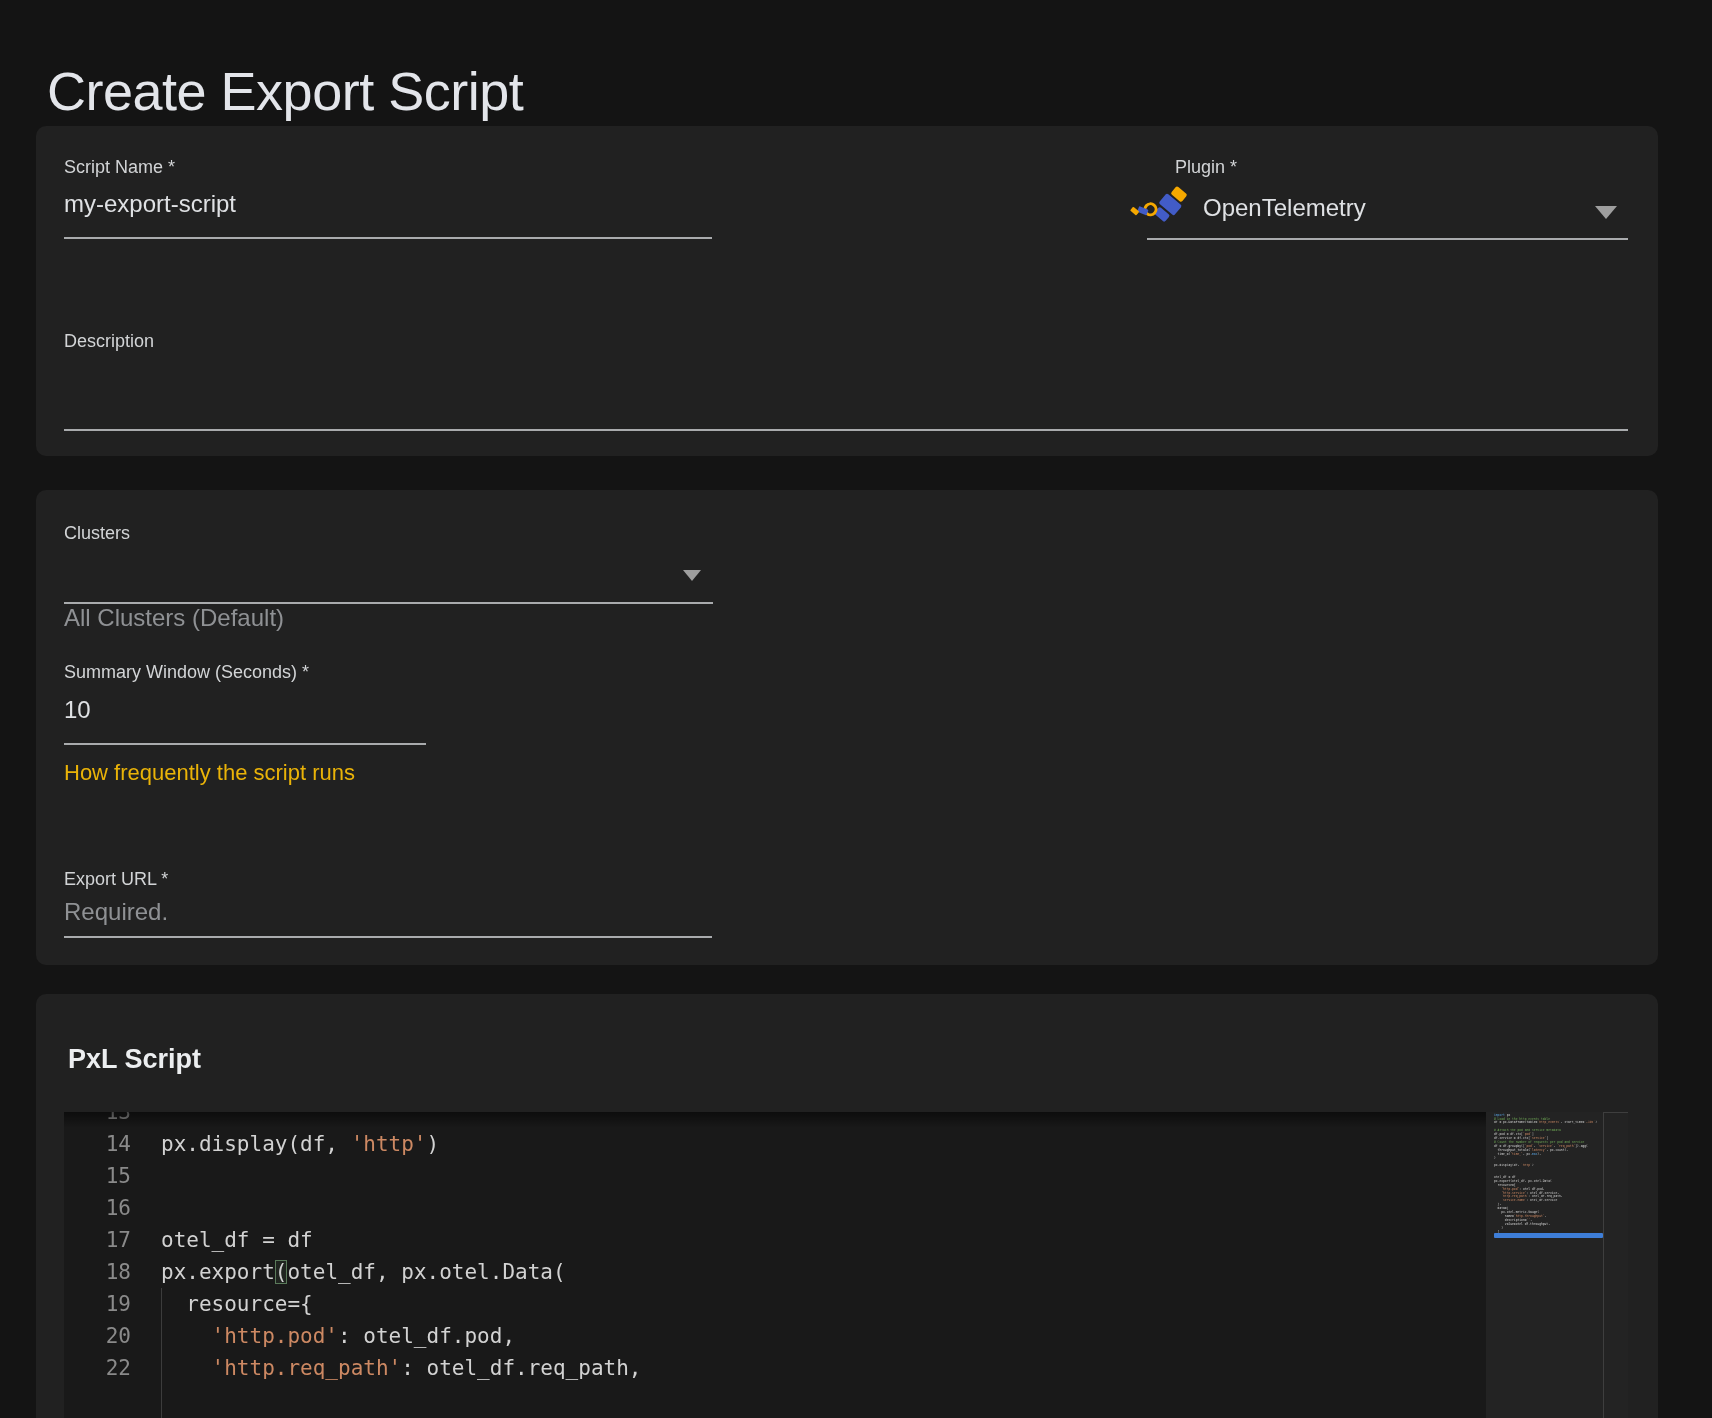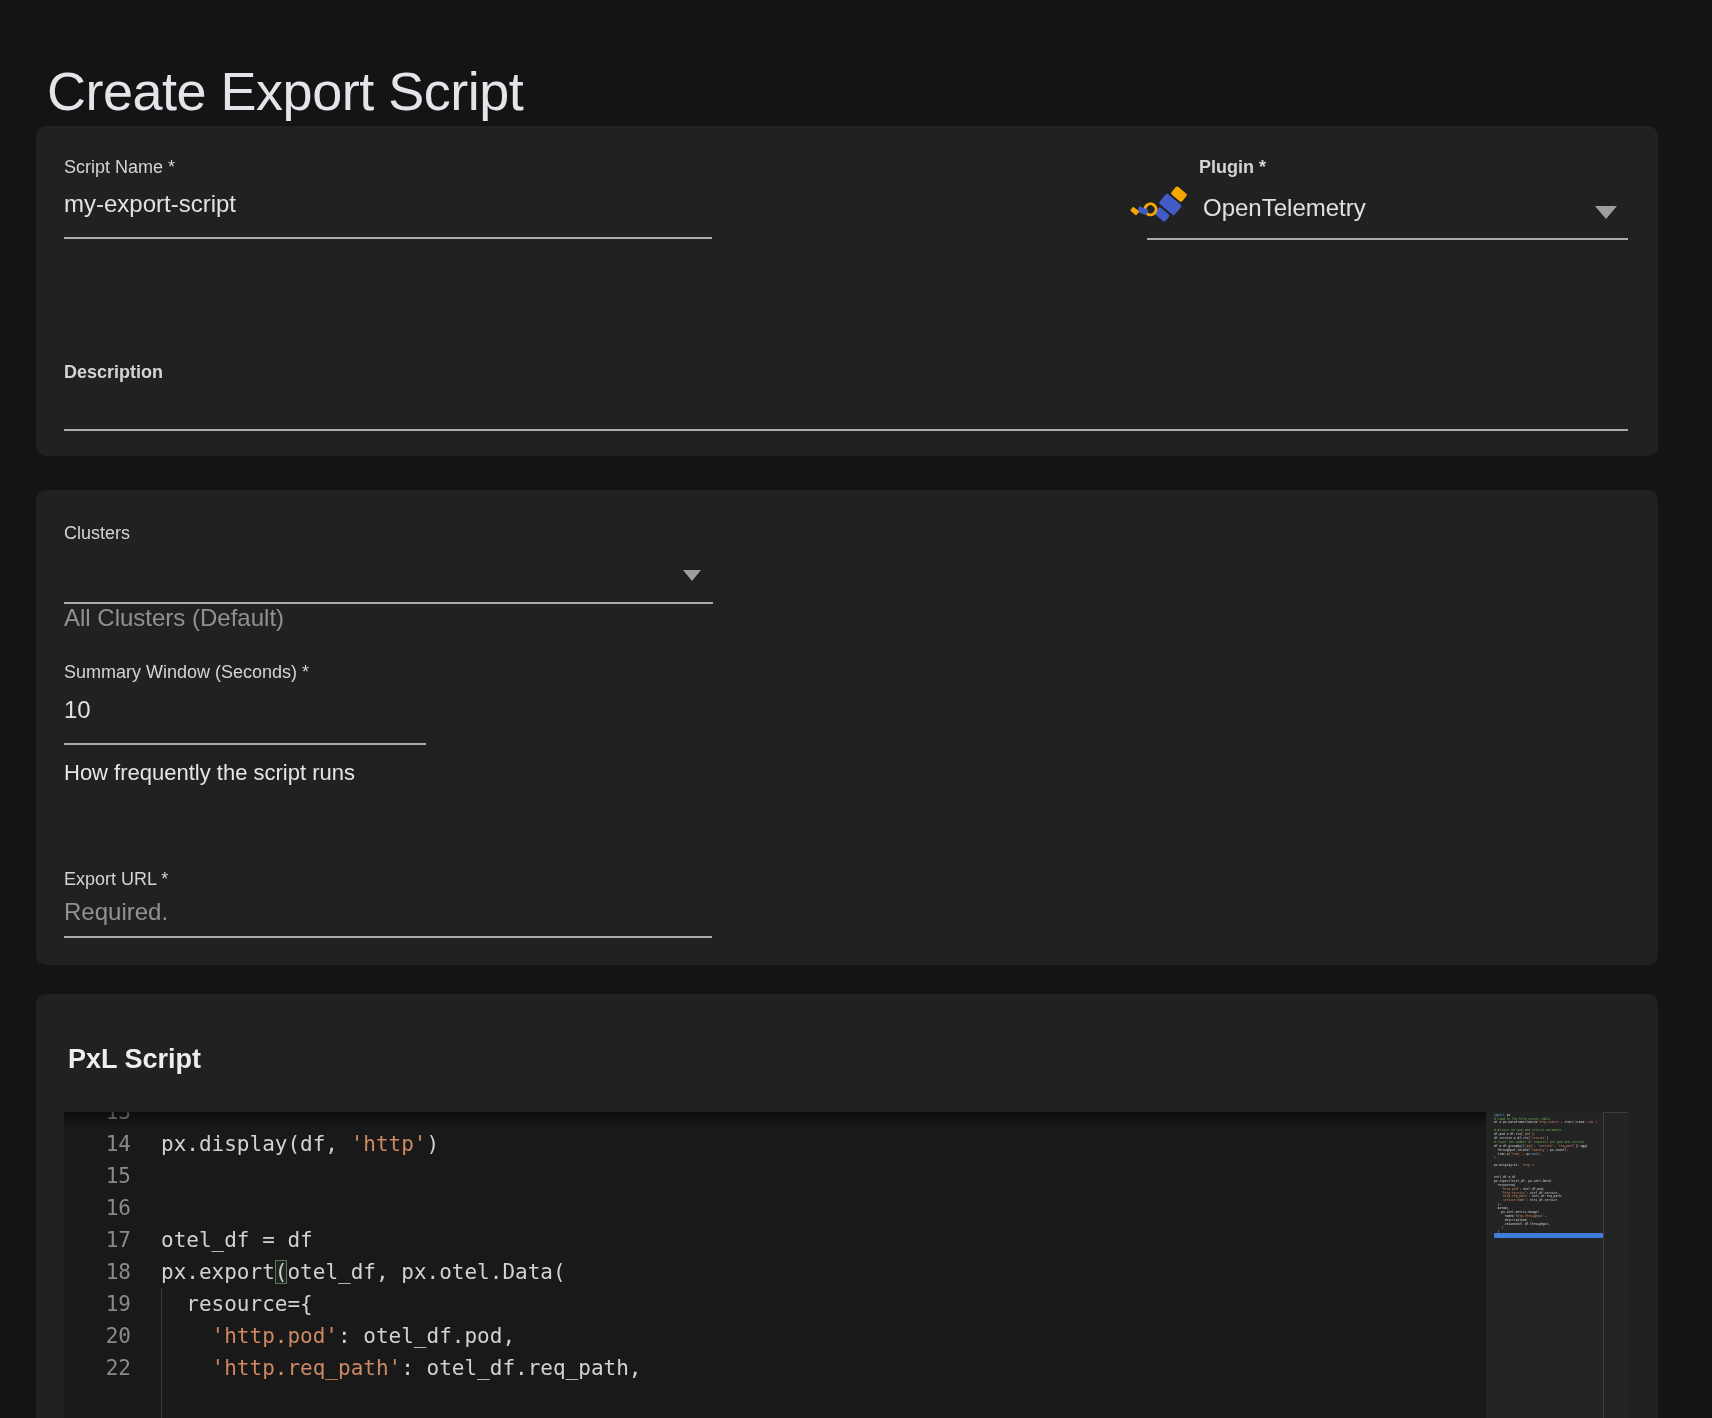--- a/index.html
+++ b/index.html
@@ -15,21 +15,21 @@
   .page-title{position:absolute;left:47px;top:24px;font-size:54px;font-weight:400;
     letter-spacing:-0.5px;color:var(--title-c);}
   .card{position:absolute;left:36px;width:1622px;background:var(--card-bg);border-radius:10px;}
   #card-basics{top:126px;height:330px;}
   #card-config{top:490px;height:475px;}
   #card-script{top:994px;height:424px;border-bottom-left-radius:0;border-bottom-right-radius:0;}
   .f-label{position:absolute;font-size:18px;color:var(--label-c);text-align:center;}
   .f-value{position:absolute;font-size:24px;color:var(--value-c);white-space:pre;}
   .f-value.muted{color:var(--muted-c);}
   .underline{position:absolute;height:2px;background:var(--underline-c);}
-  .helper{position:absolute;font-size:22px;color:#e5e5e5;}
+  .helper{position:absolute;font-size:22px;color:#eab308;}
   .dd-arrow{position:absolute;width:0;height:0;border-left:11px solid transparent;
     border-right:11px solid transparent;border-top:13px solid var(--arrow-c);}
   .dd-arrow.small{border-left-width:9px;border-right-width:9px;border-top-width:11px;}
   
   .otel-icon{position:absolute;left:1107px;top:58px;width:46px;height:48px;}
   .otel-rot{position:absolute;left:0;top:0;width:46px;height:48px;transform:rotate(40deg);transform-origin:50% 50%;}
   .otel-rot div{position:absolute;}
   .t-cap{left:17px;top:0;width:14px;height:10px;background:var(--otel-gold);border-radius:2px;}
   .t-mid{left:14px;top:12px;width:20px;height:13px;background:var(--otel-blue);border-radius:2px;}
   .t-low{left:17px;top:27px;width:14px;height:9px;background:var(--otel-blue);border-radius:2px;}
@@ -66,36 +66,36 @@
 
 <div class="screen">
 
   <h1 class="page-title">Create Export Script</h1>
 
   <div class="card" id="card-basics">
     <div class="f-label" style="left:28px;top:31px;">Script Name *</div>
     <div class="f-value" style="left:28px;top:64px;">my-export-script</div>
     <div class="underline" style="left:28px;top:111px;width:648px;"></div>
 
-    <div class="f-label" style="left:1163px;top:31px;font-weight:bold;">Plugin *</div>
+    <div class="f-label" style="left:1139px;top:31px;">Plugin *</div>
     <div class="otel-icon">
       <div class="otel-rot">
         <div class="t-cap"></div>
           <div class="t-mid"></div>
           <div class="t-low"></div>
         <div class="t-ring"></div>
           <div class="t-leg"></div>
           <div class="t-foot"></div>
       </div>
     </div>
     <div class="f-value" style="left:1167px;top:68px;">OpenTelemetry</div>
     <div class="dd-arrow" style="left:1559px;top:80px;"></div>
     <div class="underline" style="left:1111px;top:112px;width:481px;"></div>
 
-    <div class="f-label" style="left:28px;top:236px;font-weight:bold;">Description</div>
+    <div class="f-label" style="left:28px;top:205px;">Description</div>
     <div style="position:absolute;left:28px;top:240px;width:1564px;height:62px;"></div>
     <div class="underline" style="left:28px;top:303px;width:1564px;"></div>
   </div>
 
   <div class="card" id="card-config">
     <div class="f-label" style="left:28px;top:33px;">Clusters</div>
     <div class="f-value muted" style="left:28px;top:66px;margin-top:48px;">All Clusters (Default)</div>
     <div class="dd-arrow small" style="left:647px;top:80px;"></div>
     <div class="underline" style="left:28px;top:112px;width:649px;"></div>
 

